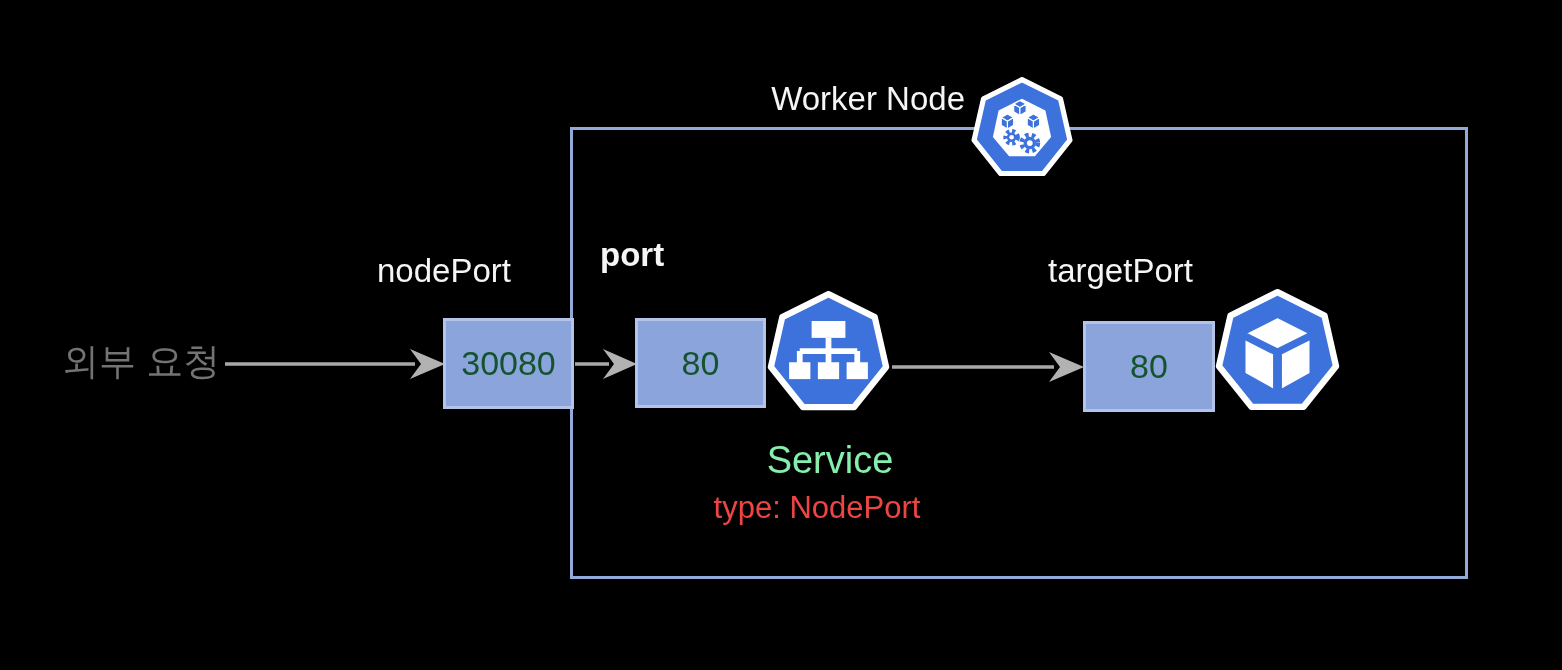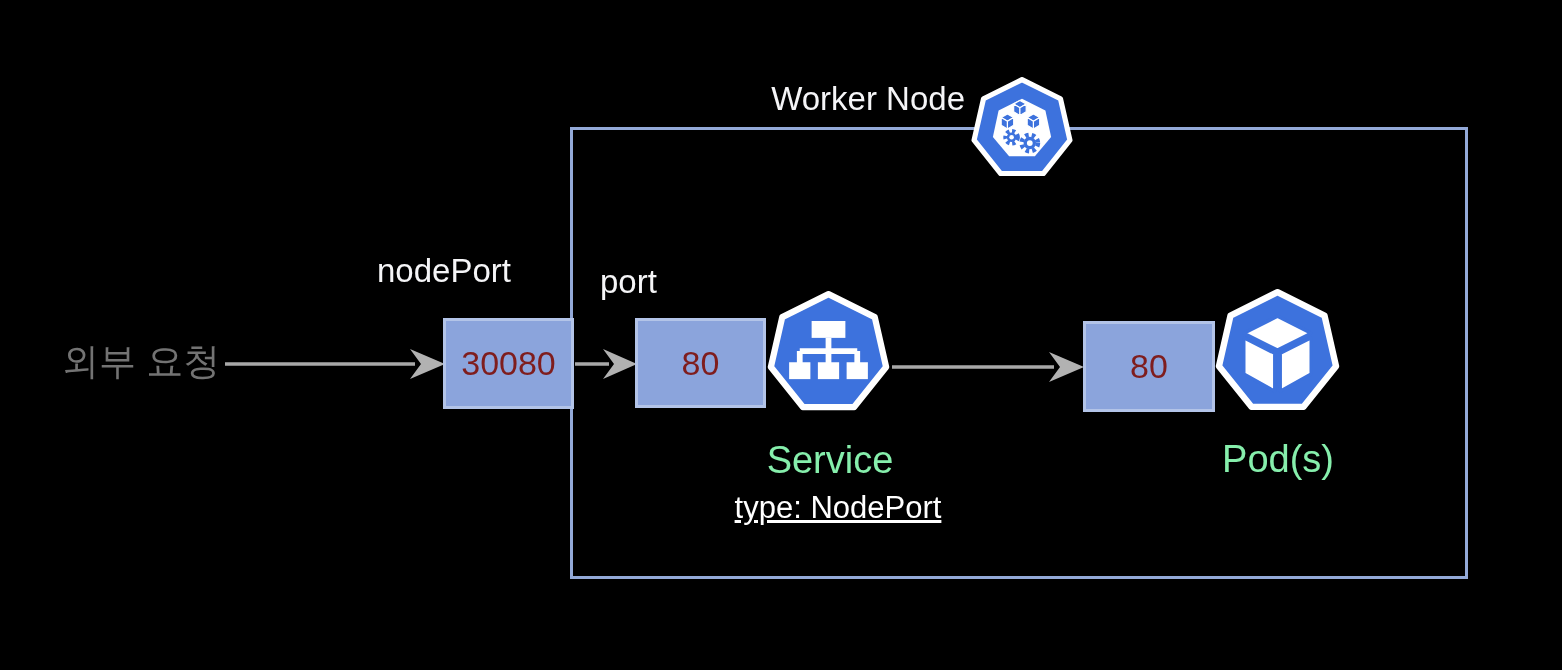--- a/index.html
+++ b/index.html
@@ -21,55 +21,55 @@
   #worker-node-title{
     left:700px;top:80px;width:265px;height:38px;
     color:#f5f5f7;font-size:33px;line-height:38px;
     text-align:right;white-space:nowrap;
   }
 
   
   .port-box{
     background:#8ba4dc;
     border:3px solid #b3c4e8;
-    color:#7f1d1d;
+    color:#14532d;
     display:flex;align-items:center;justify-content:center;
     font-size:34px;
     box-sizing:border-box;
   }
   #nodeport-box{left:443px;top:318px;width:131px;height:91px;}
   #port-box{left:635px;top:318px;width:131px;height:90px;}
   #targetport-box{left:1083px;top:321px;width:132px;height:91px;}
 
   
   .box-label{
     color:#f5f5f7;font-size:33px;line-height:40px;height:40px;
     text-align:left;white-space:nowrap;
   }
   #nodeport-label{left:377px;top:251px;width:200px;}
-  #port-label{left:600px;top:262px;width:200px;}
+  #port-label{left:600px;top:235px;width:200px;font-weight:bold;}
   #targetport-label{left:1048px;top:251px;width:200px;}
 
   
   #external-request-label{
     left:62px;top:337px;width:170px;height:50px;
     color:#737373;font-size:37px;line-height:50px;white-space:nowrap;
   }
 
   
   .caption{
     color:#86efac;font-size:38px;line-height:44px;
     text-align:center;white-space:nowrap;
   }
   #service-caption{left:705px;top:438px;width:250px;}
   #pods-caption{left:1153px;top:437px;width:250px;}
   #service-type-caption{
-    left:713px;top:490px;width:250px;
-    color:#ffffff;font-size:31px;line-height:36px;
-    text-align:center;white-space:nowrap;text-decoration:underline;
+    left:692px;top:490px;width:250px;
+    color:#ef4444;font-size:31px;line-height:36px;
+    text-align:center;white-space:nowrap;
   }
 
   .icon-svg{display:block;}
 </style>
 </head>
 <body>
 
 <div id="stage">
 
   <div class="abs" id="worker-node-box"></div>
@@ -136,28 +136,28 @@
   </svg>
 
   <div class="abs caption" id="service-caption">Service</div>
   <div class="abs" id="service-type-caption">type: NodePort</div>
 
   <svg class="abs" style="left:892px;top:348px;" width="192" height="38" viewBox="0 0 192 38">
     <line x1="0" y1="19" x2="162" y2="19" stroke="#a8a8a8" stroke-width="3.6"></line>
     <polygon points="157,4 192,19 157,34 168,19" fill="#b2b2b2"></polygon>
   </svg>
 
+  <div class="abs box-label" id="targetport-label">targetPort</div>
   <div class="abs port-box" id="targetport-box">
     <span>80</span>
   </div>
 
   <svg class="abs icon-svg" style="left:1214px;top:289px;" width="127" height="127" viewBox="0 0 100 100">
     <polygon points="50,2.5 87,20.9 96.1,60.8 70.5,92.8 29.5,92.8 3.9,60.8 13,20.9" fill="#3d72dd" stroke="#ffffff" stroke-width="5" stroke-linejoin="round"></polygon>
     <g fill="#ffffff" stroke="#3d72dd" stroke-width="2.6" stroke-linejoin="round">
       <polygon points="50,21.5 76.5,34.8 50,48 23.5,34.8"></polygon>
       <polygon points="23.5,38.5 47.8,50.7 47.8,80.5 23.5,66.8"></polygon>
       <polygon points="76.5,38.5 52.2,50.7 52.2,80.5 76.5,66.8"></polygon>
     </g>
   </svg>
 
-  <div class="abs caption" id="pods-caption">Pod(s)</div>
 
 </div>
 
 </body></html>

